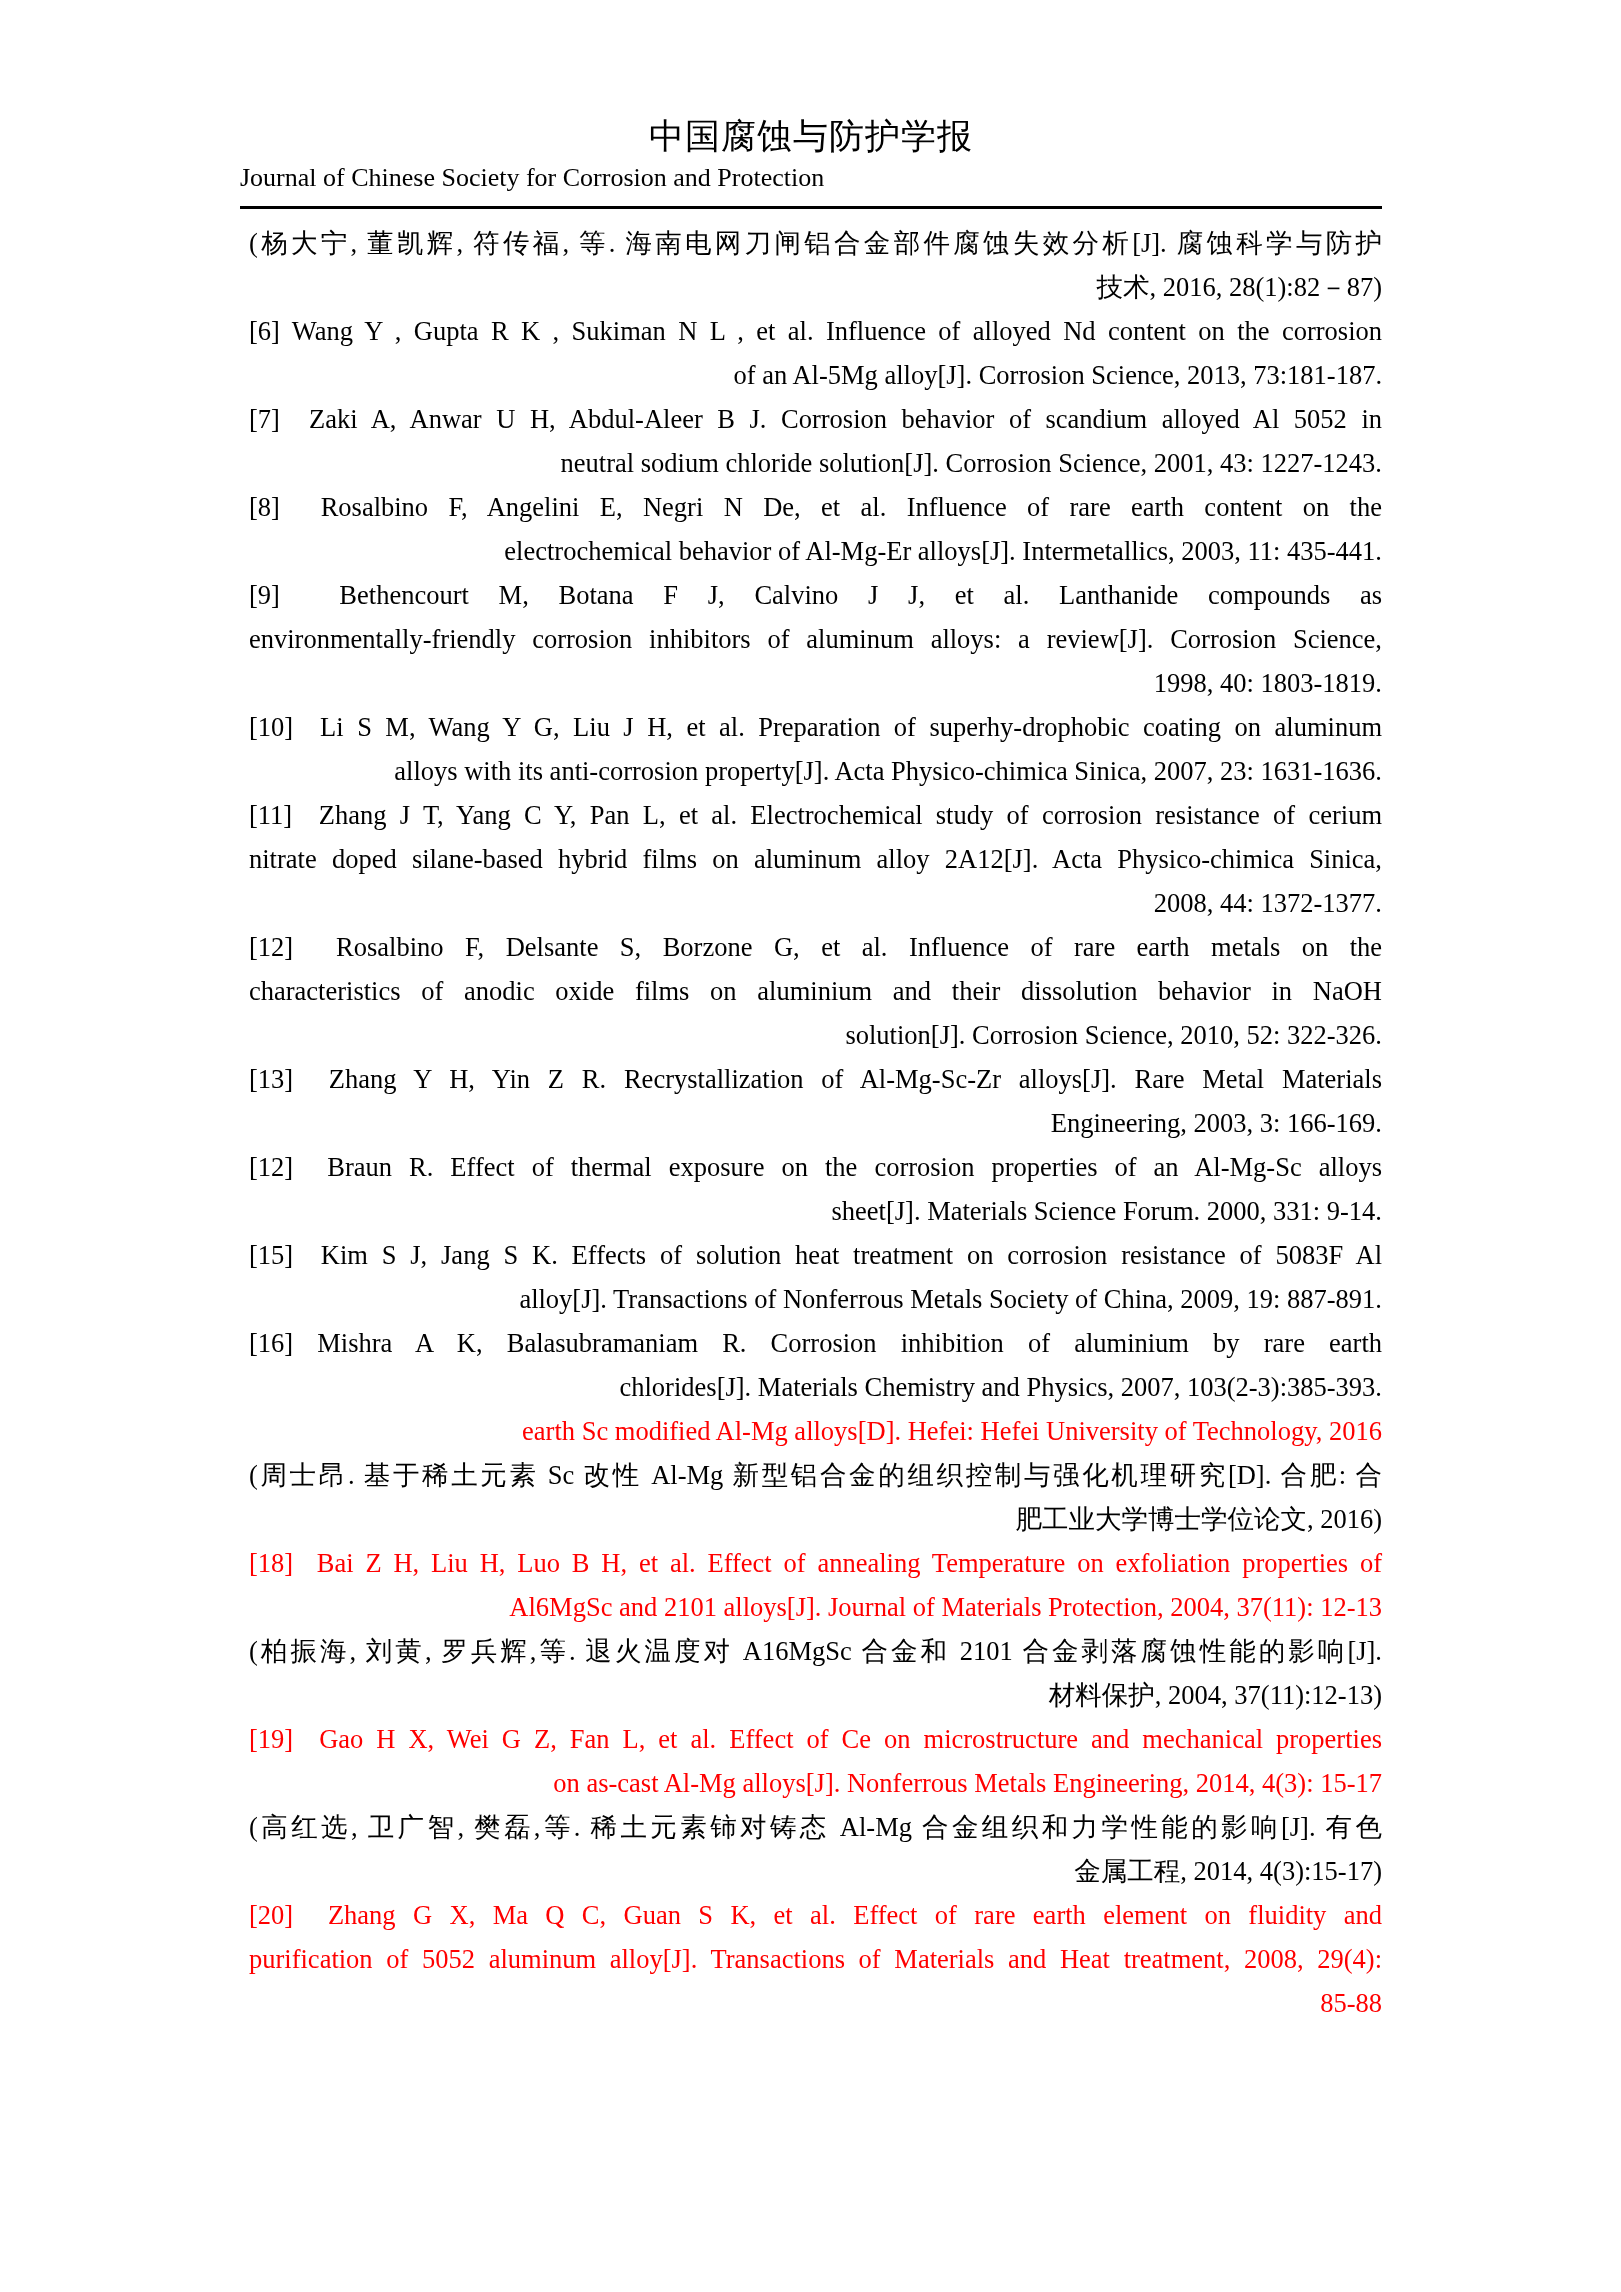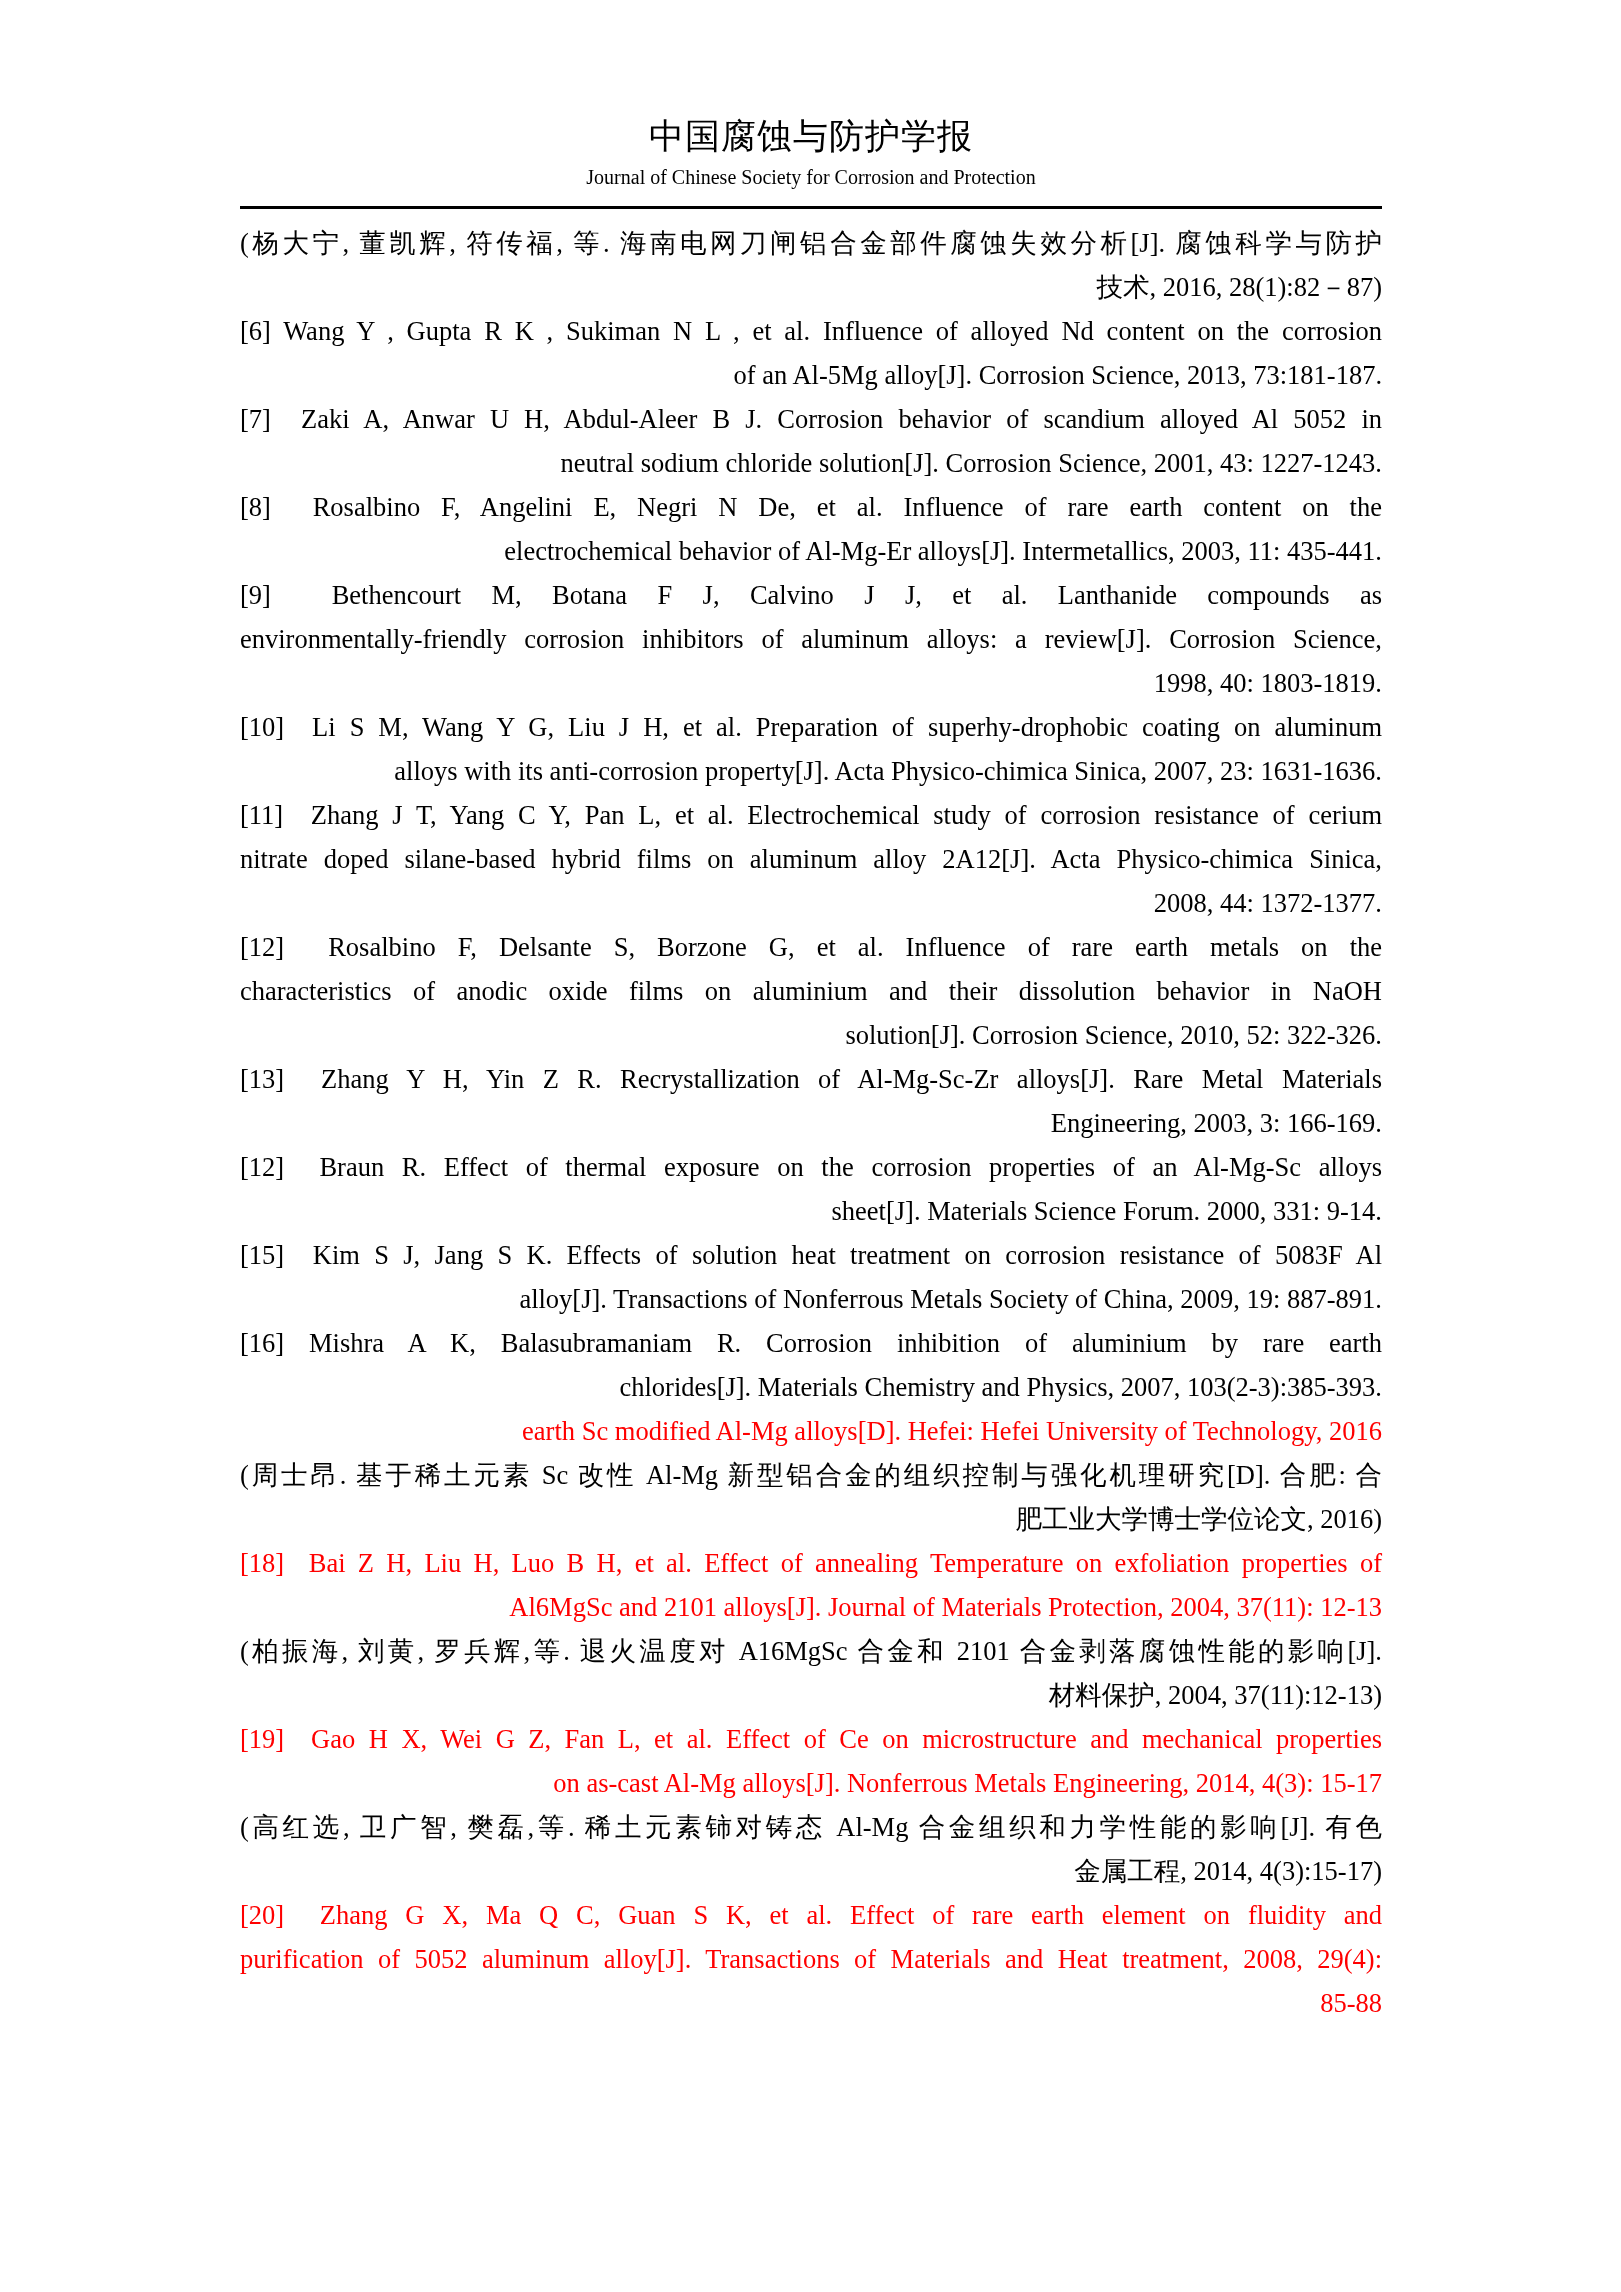--- a/index.html
+++ b/index.html
@@ -21,33 +21,34 @@
     box-sizing: border-box;
   }
   .journal-title {
     text-align: center;
     font-size: 35px;
     line-height: 41px;
     letter-spacing: 1px;
     white-space: nowrap;
   }
   .journal-subtitle {
-    text-align: center;
-    font-size: 20px;
+    text-align: left;
+    font-size: 26px;
     line-height: 29px;
     margin-top: 5.9px;
     white-space: nowrap;
   }
   .header-rule {
     height: 0;
     border-top: 3.9px solid #000000;
     margin-top: 13.7px;
   }
   .refs {
     margin-top: 12.7px;
+    margin-left: 9px;
   }
   .line {
     font-size: 26.5px;
     line-height: 44px;
     white-space: pre-wrap;
     text-align: right;
   }
   .line.just {
     text-align: justify;
     text-align-last: justify;

